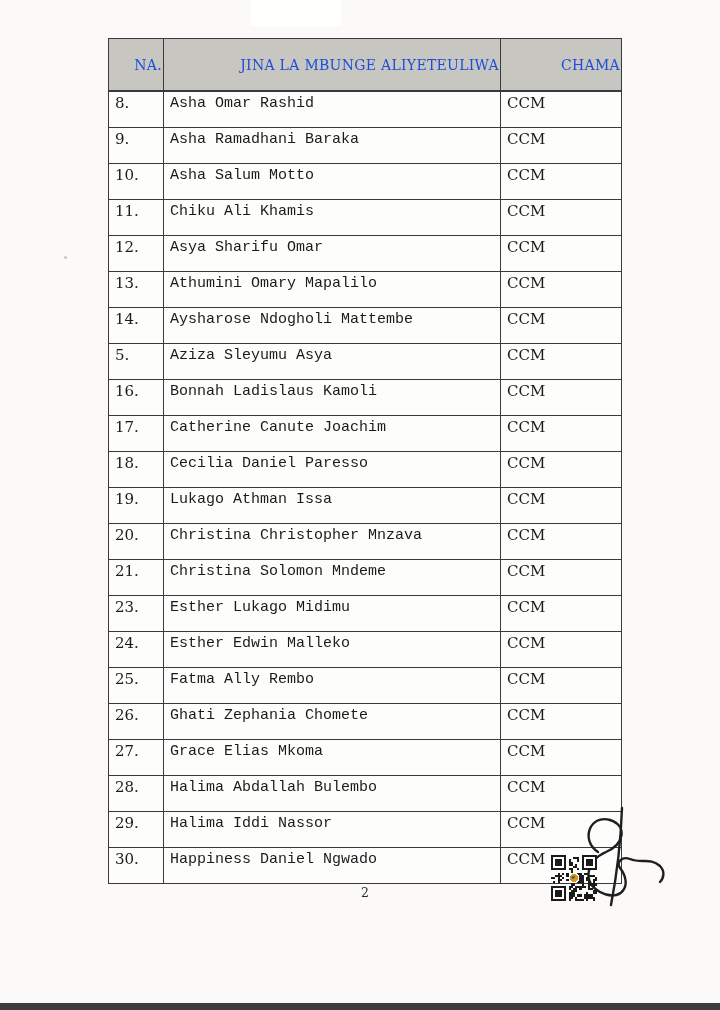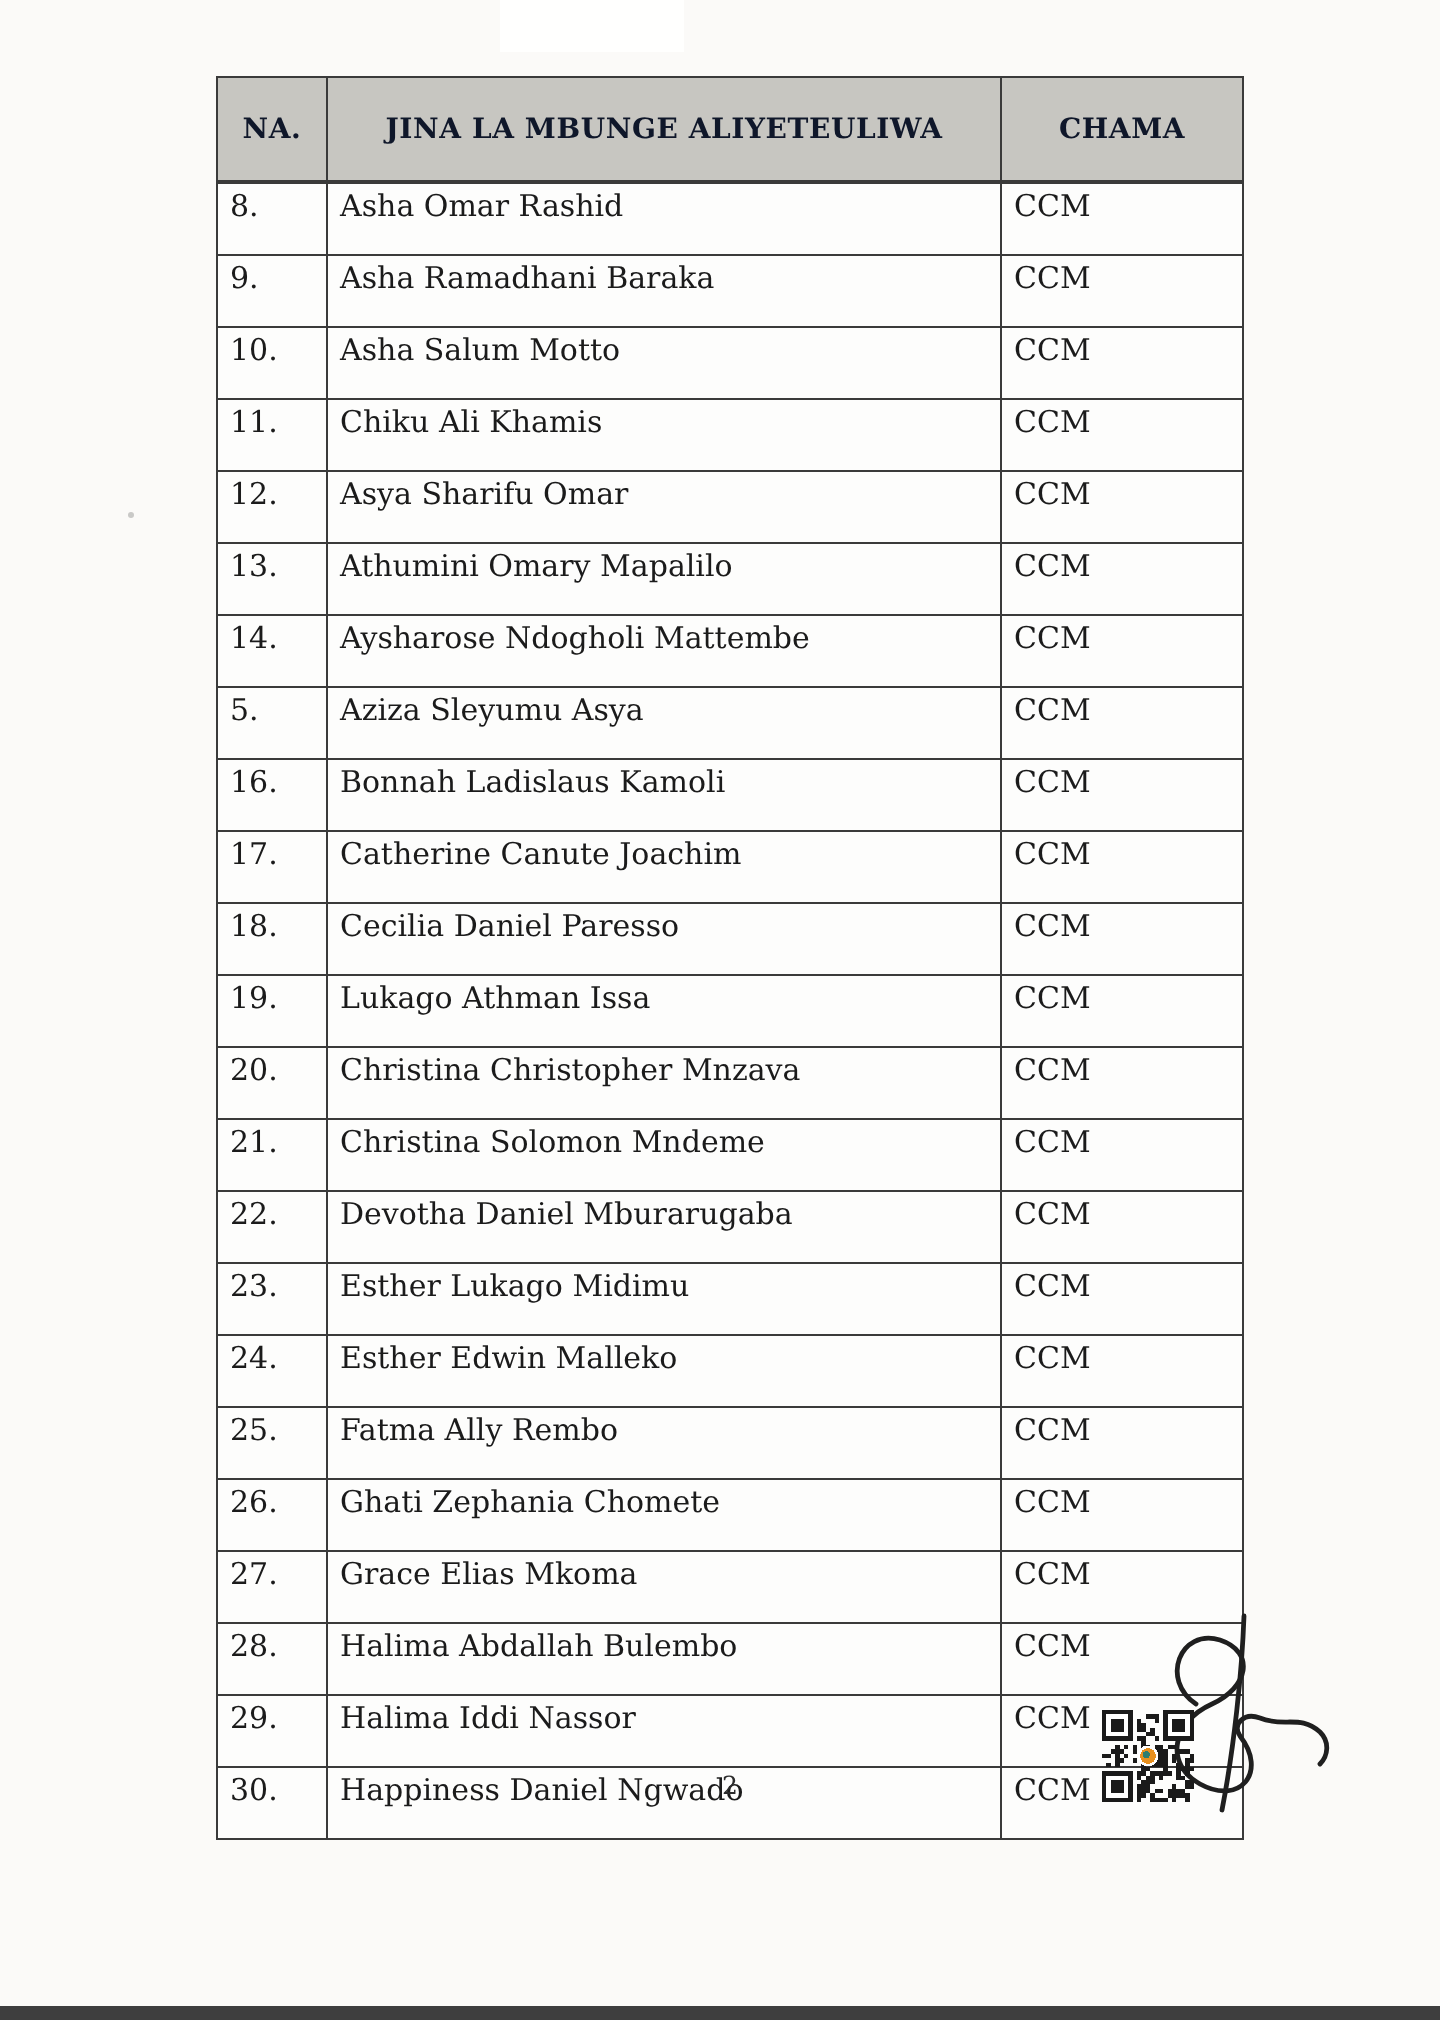--- a/index.html
+++ b/index.html
@@ -50,37 +50,37 @@
   }
   table.mp-table col.c1 { width: 55px; }
   table.mp-table col.c2 { width: 337px; }
   table.mp-table col.c3 { width: 121px; }
   table.mp-table th {
     height: 49px;
     background: #c7c6c1;
     border: 1px solid #3a3a3a;
     border-bottom-width: 2px;
     font-size: 14px;
-    font-weight: bold;
+    font-weight: normal;
     letter-spacing: 0.3px;
-    text-align: center;
+    text-align: right;
     vertical-align: middle;
-    color: #0f172a;
+    color: #1d4ed8;
   }
   table.mp-table td {
     height: 32px;
     border: 1px solid #3a3a3a;
     vertical-align: top;
     font-size: 15px;
     line-height: 17px;
     padding: 3px 2px 0 6px;
     white-space: nowrap;
     overflow: hidden;
   }
-  td.cell-name { padding-left: 8px; }
+  td.cell-name { padding-left: 8px; font-family: Liberation Mono, monospace; }
   td.cell-party { padding-left: 7px; margin-top: 36px; }
   .pageno {
     position: absolute;
     left: 355px;
     top: 885px;
     width: 20px;
     text-align: center;
     font-size: 12.5px;
     color: #2c2c2c;
   }
@@ -192,25 +192,20 @@
         <td class="cell-party">CCM</td>
       </tr>
         <tr>
         <td class="cell-na">20.</td>
         <td class="cell-name">Christina Christopher Mnzava</td>
         <td class="cell-party">CCM</td>
       </tr>
         <tr>
         <td class="cell-na">21.</td>
         <td class="cell-name">Christina Solomon Mndeme</td>
-        <td class="cell-party">CCM</td>
-      </tr>
-        <tr>
-        <td class="cell-na">22.</td>
-        <td class="cell-name">Devotha Daniel Mburarugaba</td>
         <td class="cell-party">CCM</td>
       </tr>
         <tr>
         <td class="cell-na">23.</td>
         <td class="cell-name">Esther Lukago Midimu</td>
         <td class="cell-party">CCM</td>
       </tr>
         <tr>
         <td class="cell-na">24.</td>
         <td class="cell-name">Esther Edwin Malleko</td>

